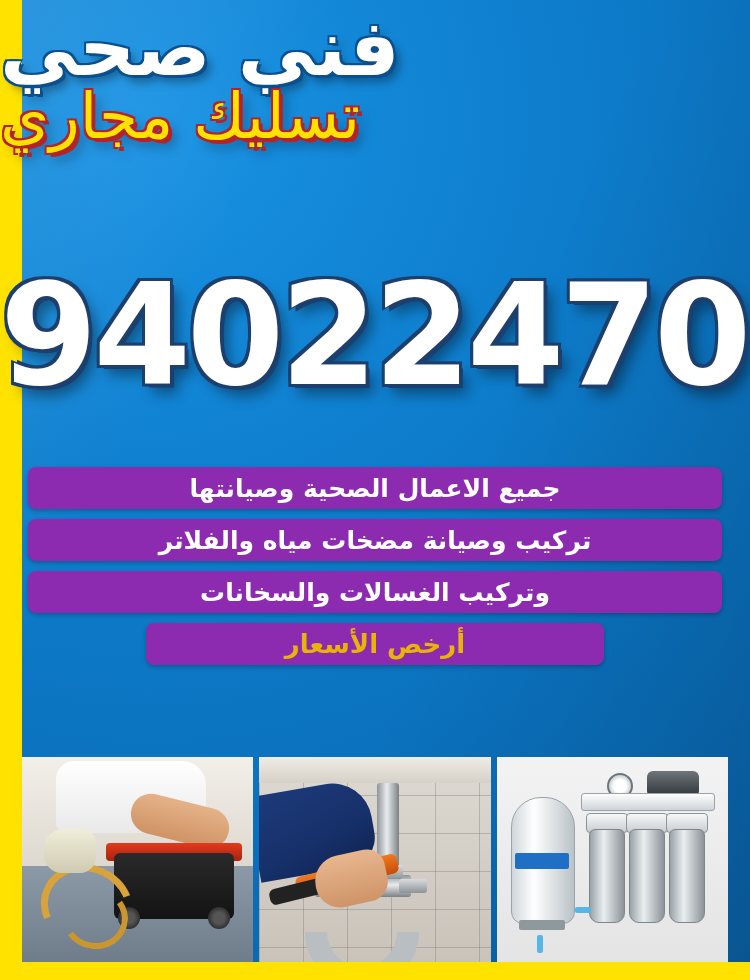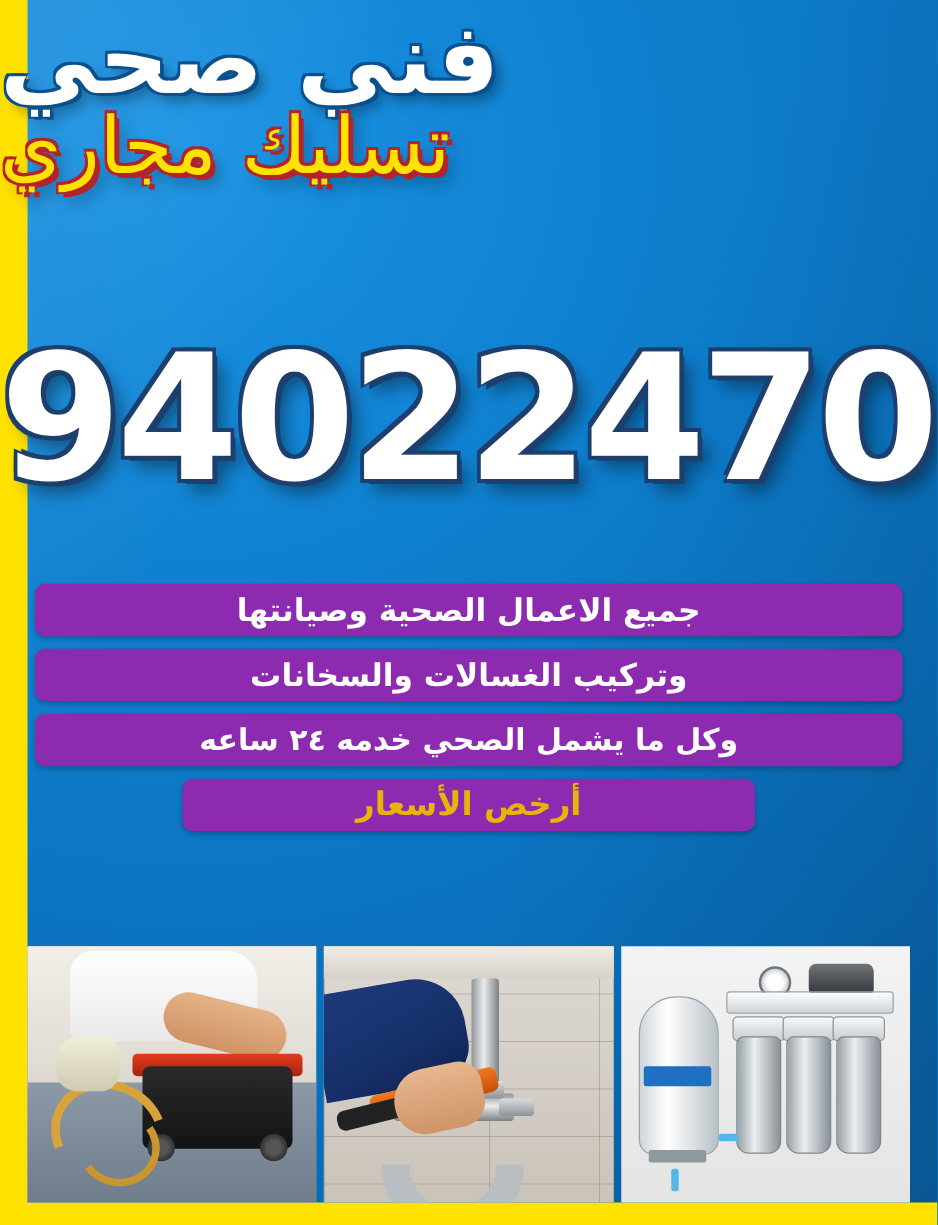--- a/index.html
+++ b/index.html
@@ -452,22 +452,22 @@
 
   <div class="headline-wrap">
     <div class="line-1">فني صحي</div>
     <div class="line-2">تسليك مجاري</div>
   </div>
 
   <div class="phone">94022470</div>
 
   <div class="services">
     <div class="svc">جميع الاعمال الصحية وصيانتها</div>
+    <div class="svc">تركيب وصيانة مضخات مياه والفلاتر</div>
     <div class="svc">وتركيب الغسالات والسخانات</div>
-    <div class="svc small-pad">وكل ما يشمل الصحي خدمه ٢٤ ساعه</div>
     <div class="svc-highlight">أرخص الأسعار</div>
   </div>
 
   <div class="photos">
 
     <div class="photo p1">
       <div class="pump"></div>
       <div class="gauge"></div>
       <div class="topbar"></div>
       <div class="cap c1"></div>

